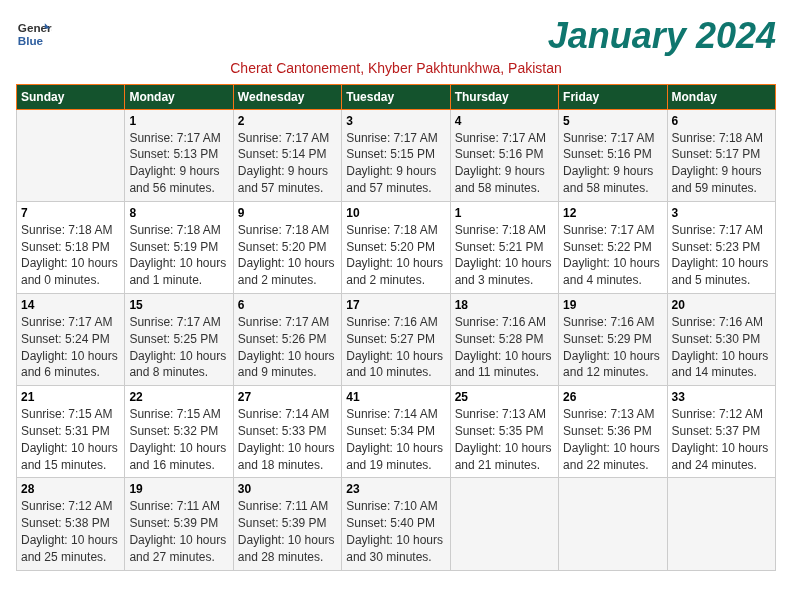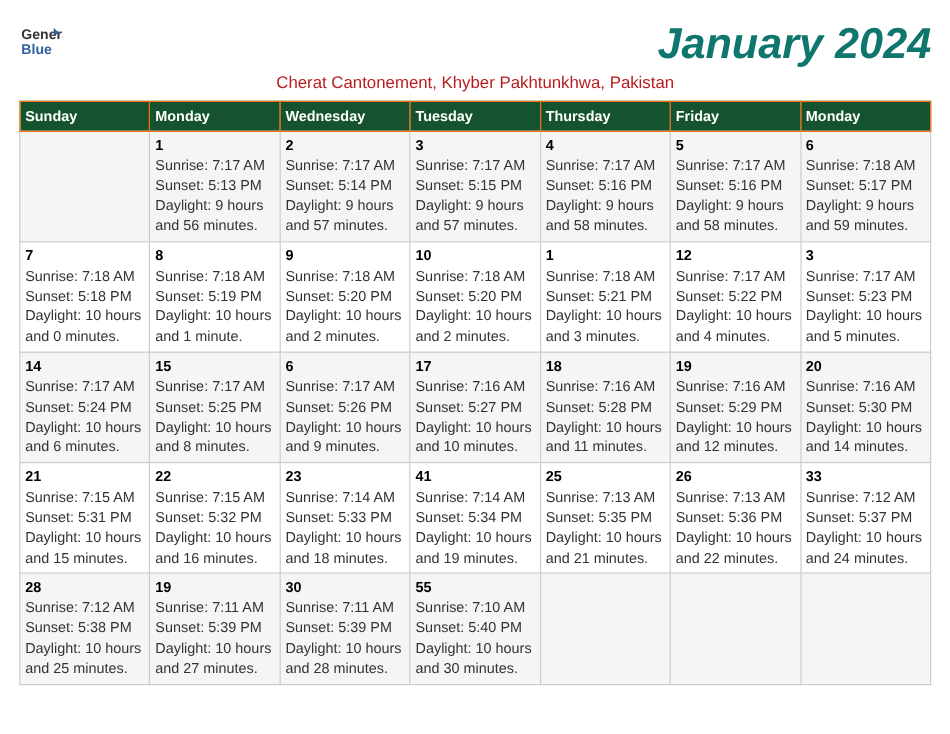--- a/index.html
+++ b/index.html
@@ -203,21 +203,21 @@
       <tr>
         <td>
           <span class="day-number">21</span>
           <div class="day-info">Sunrise: 7:15 AM<br>Sunset: 5:31 PM<br>Daylight: 10 hours and 15 minutes.</div>
         </td>
         <td>
           <span class="day-number">22</span>
           <div class="day-info">Sunrise: 7:15 AM<br>Sunset: 5:32 PM<br>Daylight: 10 hours and 16 minutes.</div>
         </td>
         <td>
-          <span class="day-number">23</span>
+          <span class="day-number">27</span>
           <div class="day-info">Sunrise: 7:14 AM<br>Sunset: 5:33 PM<br>Daylight: 10 hours and 18 minutes.</div>
         </td>
         <td>
           <span class="day-number">41</span>
           <div class="day-info">Sunrise: 7:14 AM<br>Sunset: 5:34 PM<br>Daylight: 10 hours and 19 minutes.</div>
         </td>
         <td>
           <span class="day-number">25</span>
           <div class="day-info">Sunrise: 7:13 AM<br>Sunset: 5:35 PM<br>Daylight: 10 hours and 21 minutes.</div>
         </td>
@@ -237,21 +237,21 @@
         </td>
         <td>
           <span class="day-number">19</span>
           <div class="day-info">Sunrise: 7:11 AM<br>Sunset: 5:39 PM<br>Daylight: 10 hours and 27 minutes.</div>
         </td>
         <td>
           <span class="day-number">30</span>
           <div class="day-info">Sunrise: 7:11 AM<br>Sunset: 5:39 PM<br>Daylight: 10 hours and 28 minutes.</div>
         </td>
         <td>
-          <span class="day-number">55</span>
+          <span class="day-number">23</span>
           <div class="day-info">Sunrise: 7:10 AM<br>Sunset: 5:40 PM<br>Daylight: 10 hours and 30 minutes.</div>
         </td>
         <td class="empty-cell"></td>
         <td class="empty-cell"></td>
         <td class="empty-cell"></td>
       </tr>
     </tbody>
 </table>
 
 </body></html>

